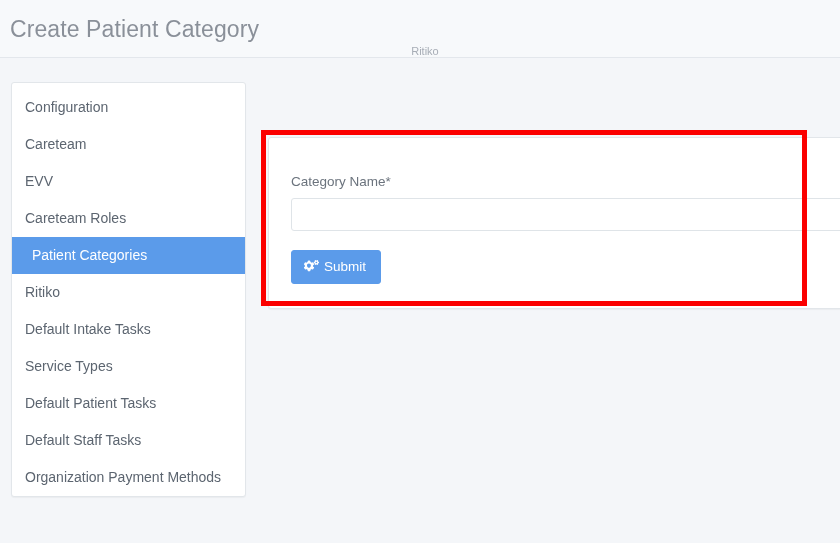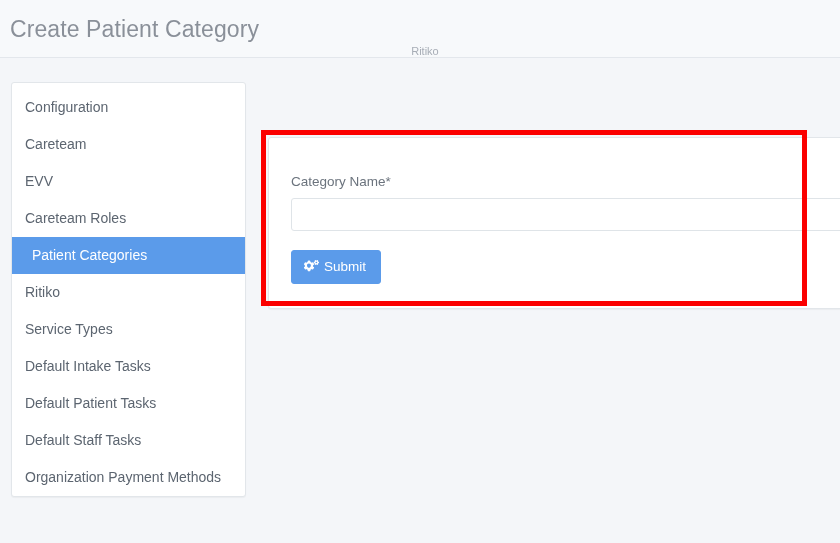--- a/index.html
+++ b/index.html
@@ -160,22 +160,22 @@
 <div class="content-wrap">
 
   <div class="sidebar-card">
     <ul class="nav-list">
       <li class="nav-item">Configuration</li>
       <li class="nav-item">Careteam</li>
       <li class="nav-item">EVV</li>
       <li class="nav-item">Careteam Roles</li>
       <li class="nav-item active">Patient Categories</li>
       <li class="nav-item">Ritiko</li>
+      <li class="nav-item">Default Intake Tasks</li>
       <li class="nav-item">Service Types</li>
-      <li class="nav-item">Default Intake Tasks</li>
       <li class="nav-item">Default Patient Tasks</li>
       <li class="nav-item">Default Staff Tasks</li>
       <li class="nav-item">Organization Payment Methods</li>
     </ul>
   </div>
 
   <div class="form-card">
     <div class="form-group">
       <label class="form-label">Category Name*</label>
       <input class="form-input" type="text" value="" style="">

